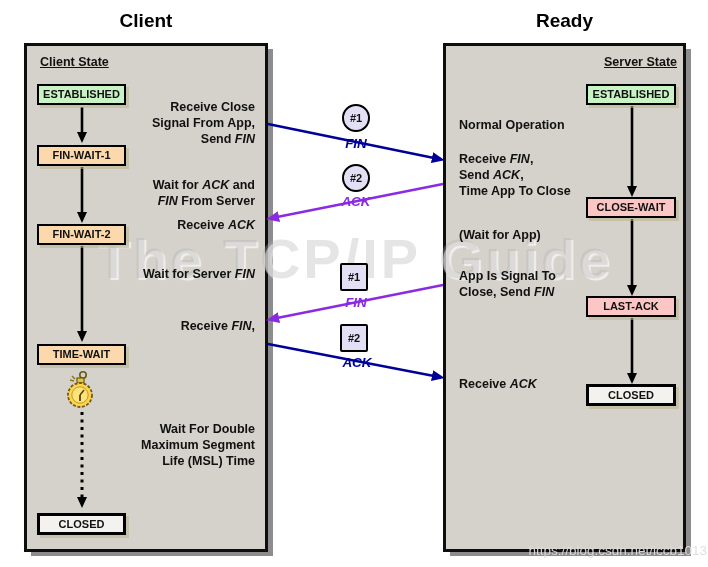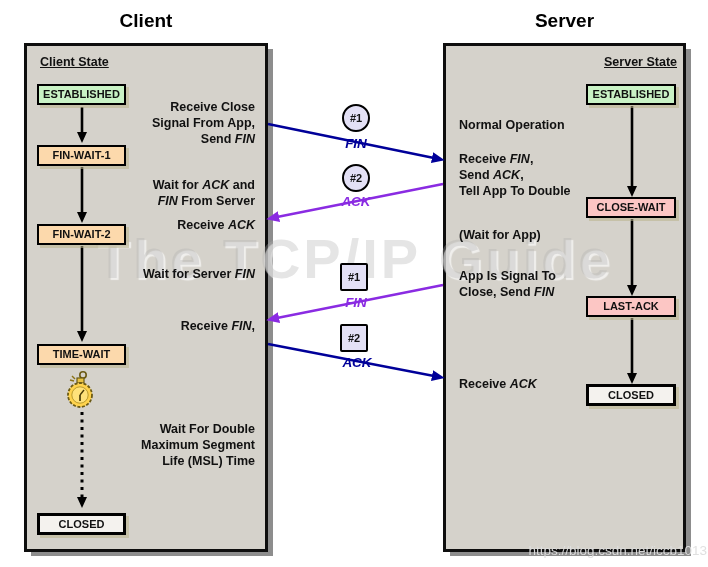--- a/index.html
+++ b/index.html
@@ -34,21 +34,21 @@
   #wm-url{position:absolute;right:1px;top:543px;font-size:13.5px;color:rgba(222,222,222,0.95);
           z-index:4;white-space:nowrap;}
   .clock{position:absolute;z-index:3;}
 </style>
 </head>
 <body>
 
 <div id="stage">
 
   <div class="title" style="left:24px;width:244px;top:10px;">Client</div>
-  <div class="title" style="left:443px;width:243px;top:10px;">Server</div>
+  <div class="title" style="left:443px;width:243px;top:10px;">Ready</div>
 
   <div class="panel" style="left:24px;top:43px;width:244px;height:509px;"></div>
   <div class="panel" style="left:443px;top:43px;width:243px;height:509px;"></div>
 
   <div id="wm-center">The TCP/IP Guide</div>
 
   <svg id="arrows" width="708" height="567" viewBox="0 0 708 567">
     <defs>
       <marker id="ah-black" markerWidth="11" markerHeight="10" refX="2" refY="5" orient="auto" markerUnits="userSpaceOnUse">
         <path d="M0,0 L11,5 L0,10 z" fill="#000"></path>
@@ -125,21 +125,21 @@
   <div class="state-box pink" style="left:586px;top:197px;width:90px;height:21px;">CLOSE-WAIT</div>
   <div class="state-box pink" style="left:586px;top:296px;width:90px;height:21px;">LAST-ACK</div>
   <div class="state-box plain" style="left:586px;top:384px;width:90px;height:22px;">CLOSED</div>
 
   <div class="anno anno-l" style="left:459px;top:117px;width:130px;">
       <div><span>Normal Operation</span></div>
     </div>
   <div class="anno anno-l" style="left:459px;top:151px;width:130px;">
       <div><span>Receive </span><span class="seg-it">FIN</span><span>,</span></div>
       <div><span>Send </span><span class="seg-it">ACK</span><span>,</span></div>
-      <div><span>Tell App To Double</span></div>
+      <div><span>Time App To Close</span></div>
     </div>
   <div class="anno anno-l" style="left:459px;top:227px;width:130px;">
       <div><span>(Wait for App)</span></div>
     </div>
   <div class="anno anno-l" style="left:459px;top:268px;width:130px;">
       <div><span>App Is Signal To</span></div>
       <div><span>Close, Send </span><span class="seg-it">FIN</span></div>
     </div>
   <div class="anno anno-l" style="left:459px;top:376px;width:130px;">
       <div><span>Receive </span><span class="seg-it">ACK</span></div>

